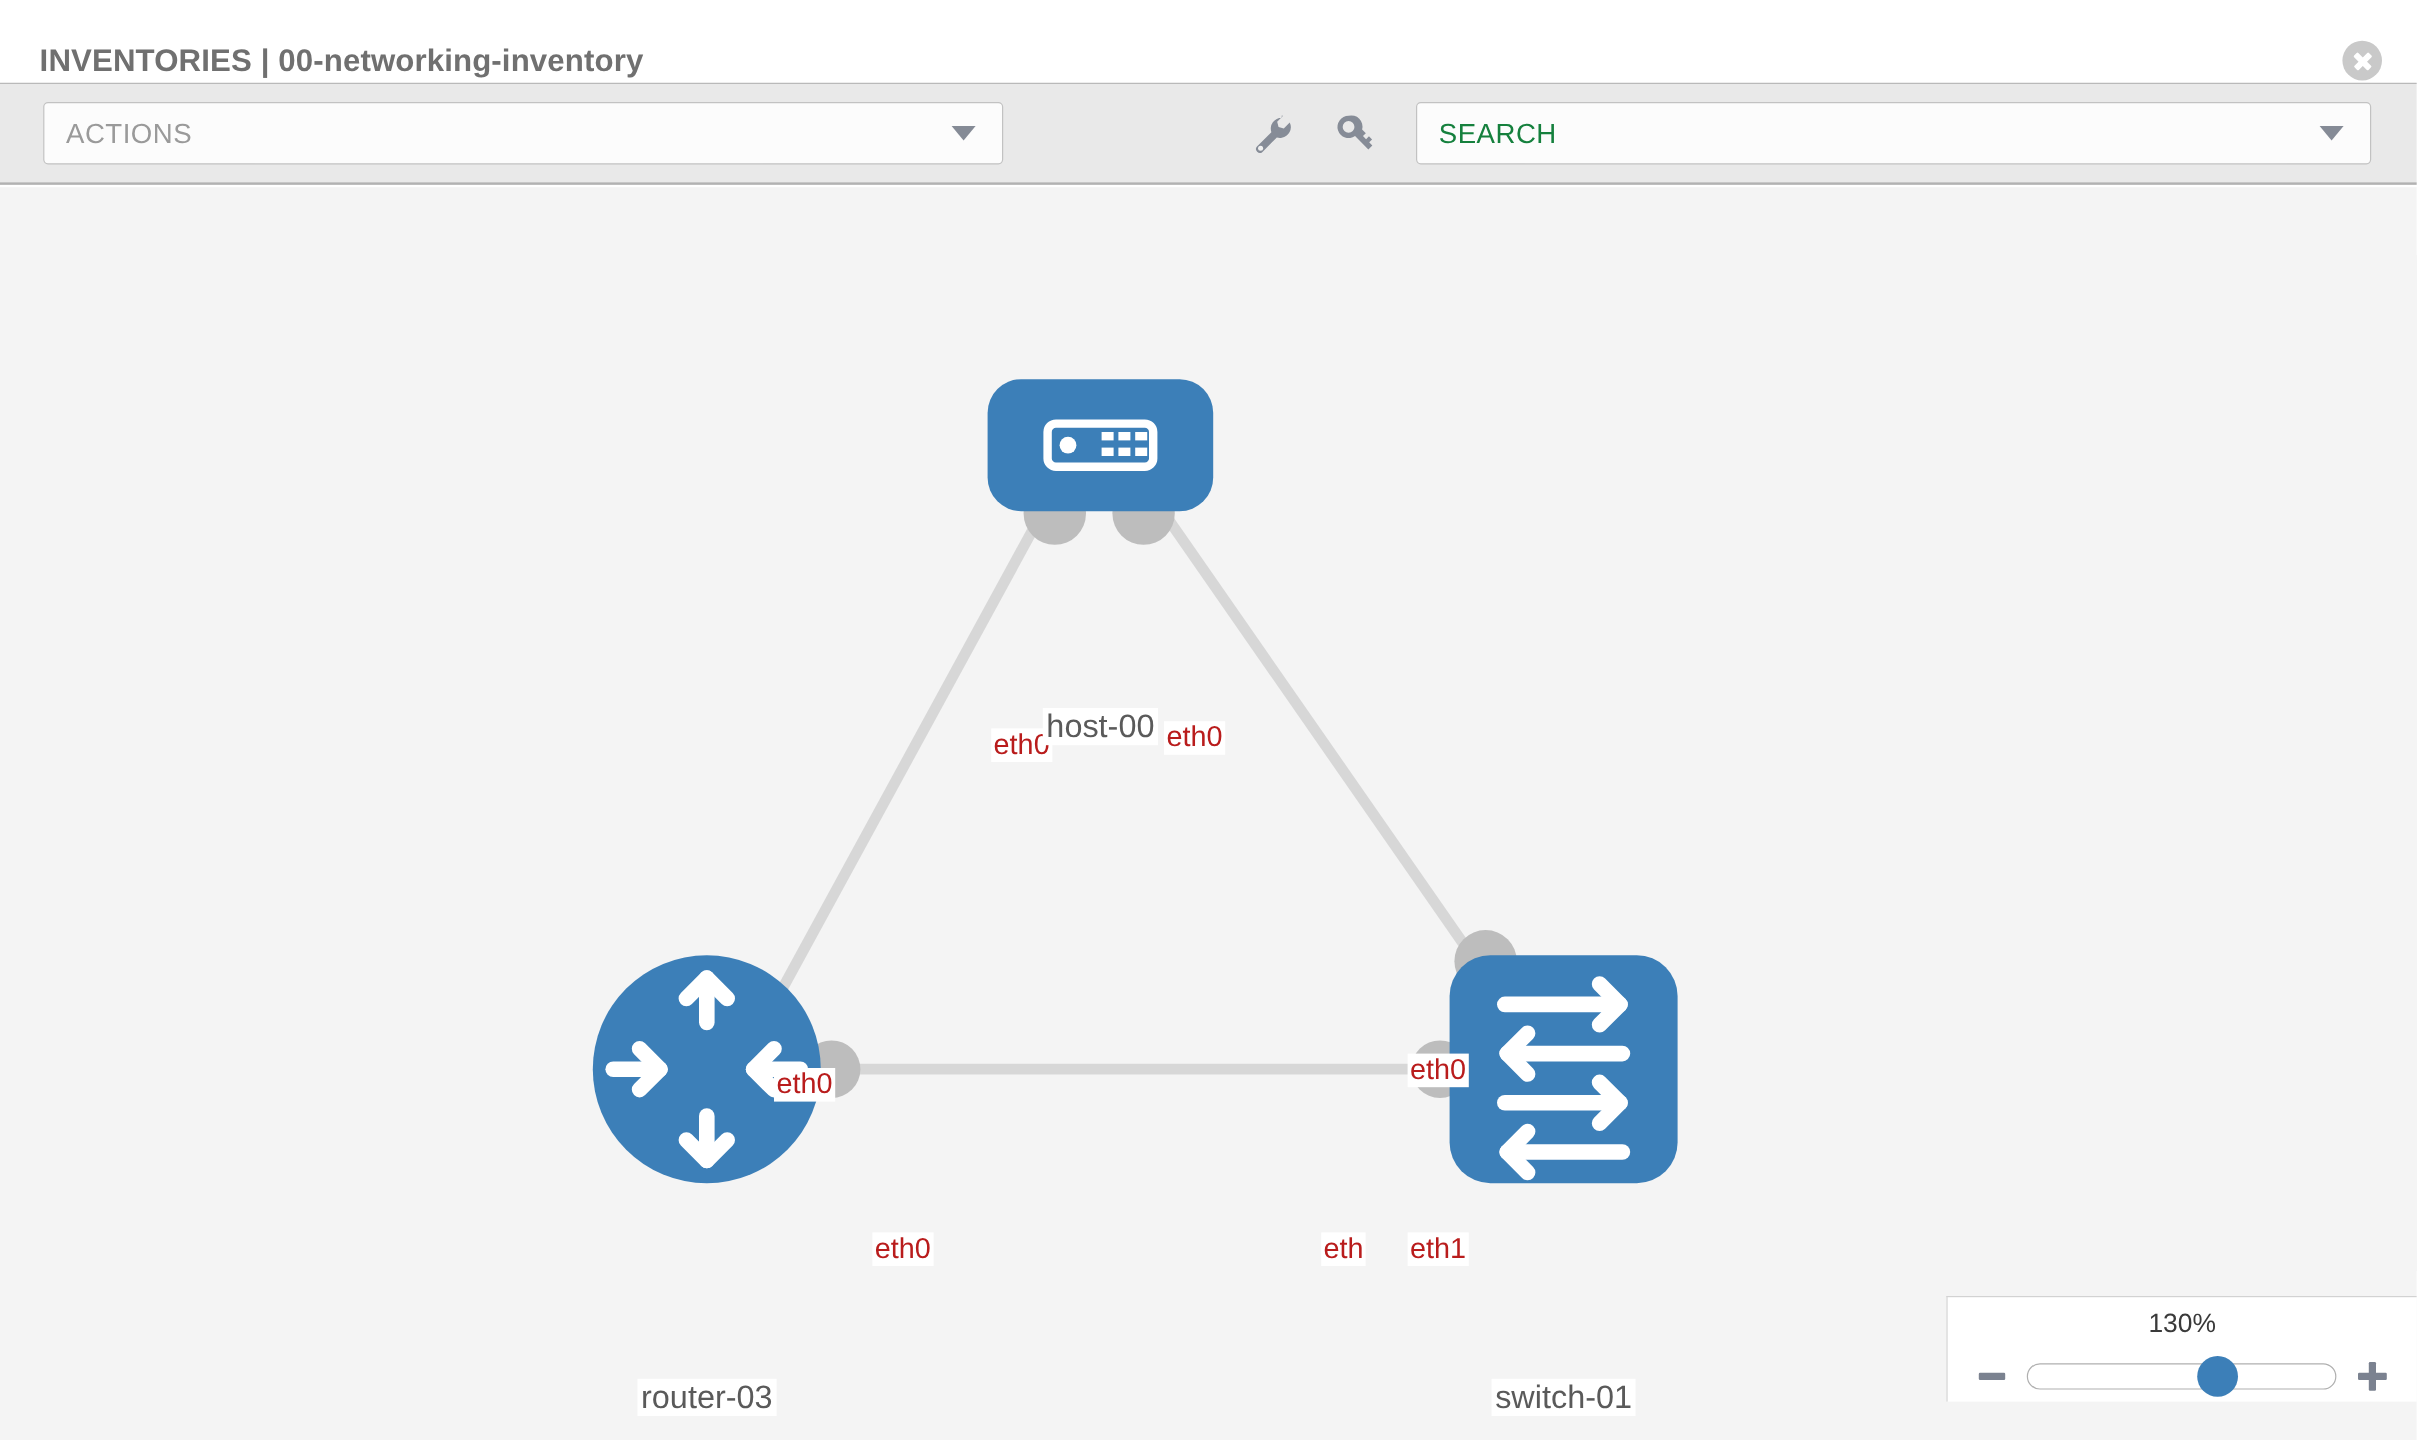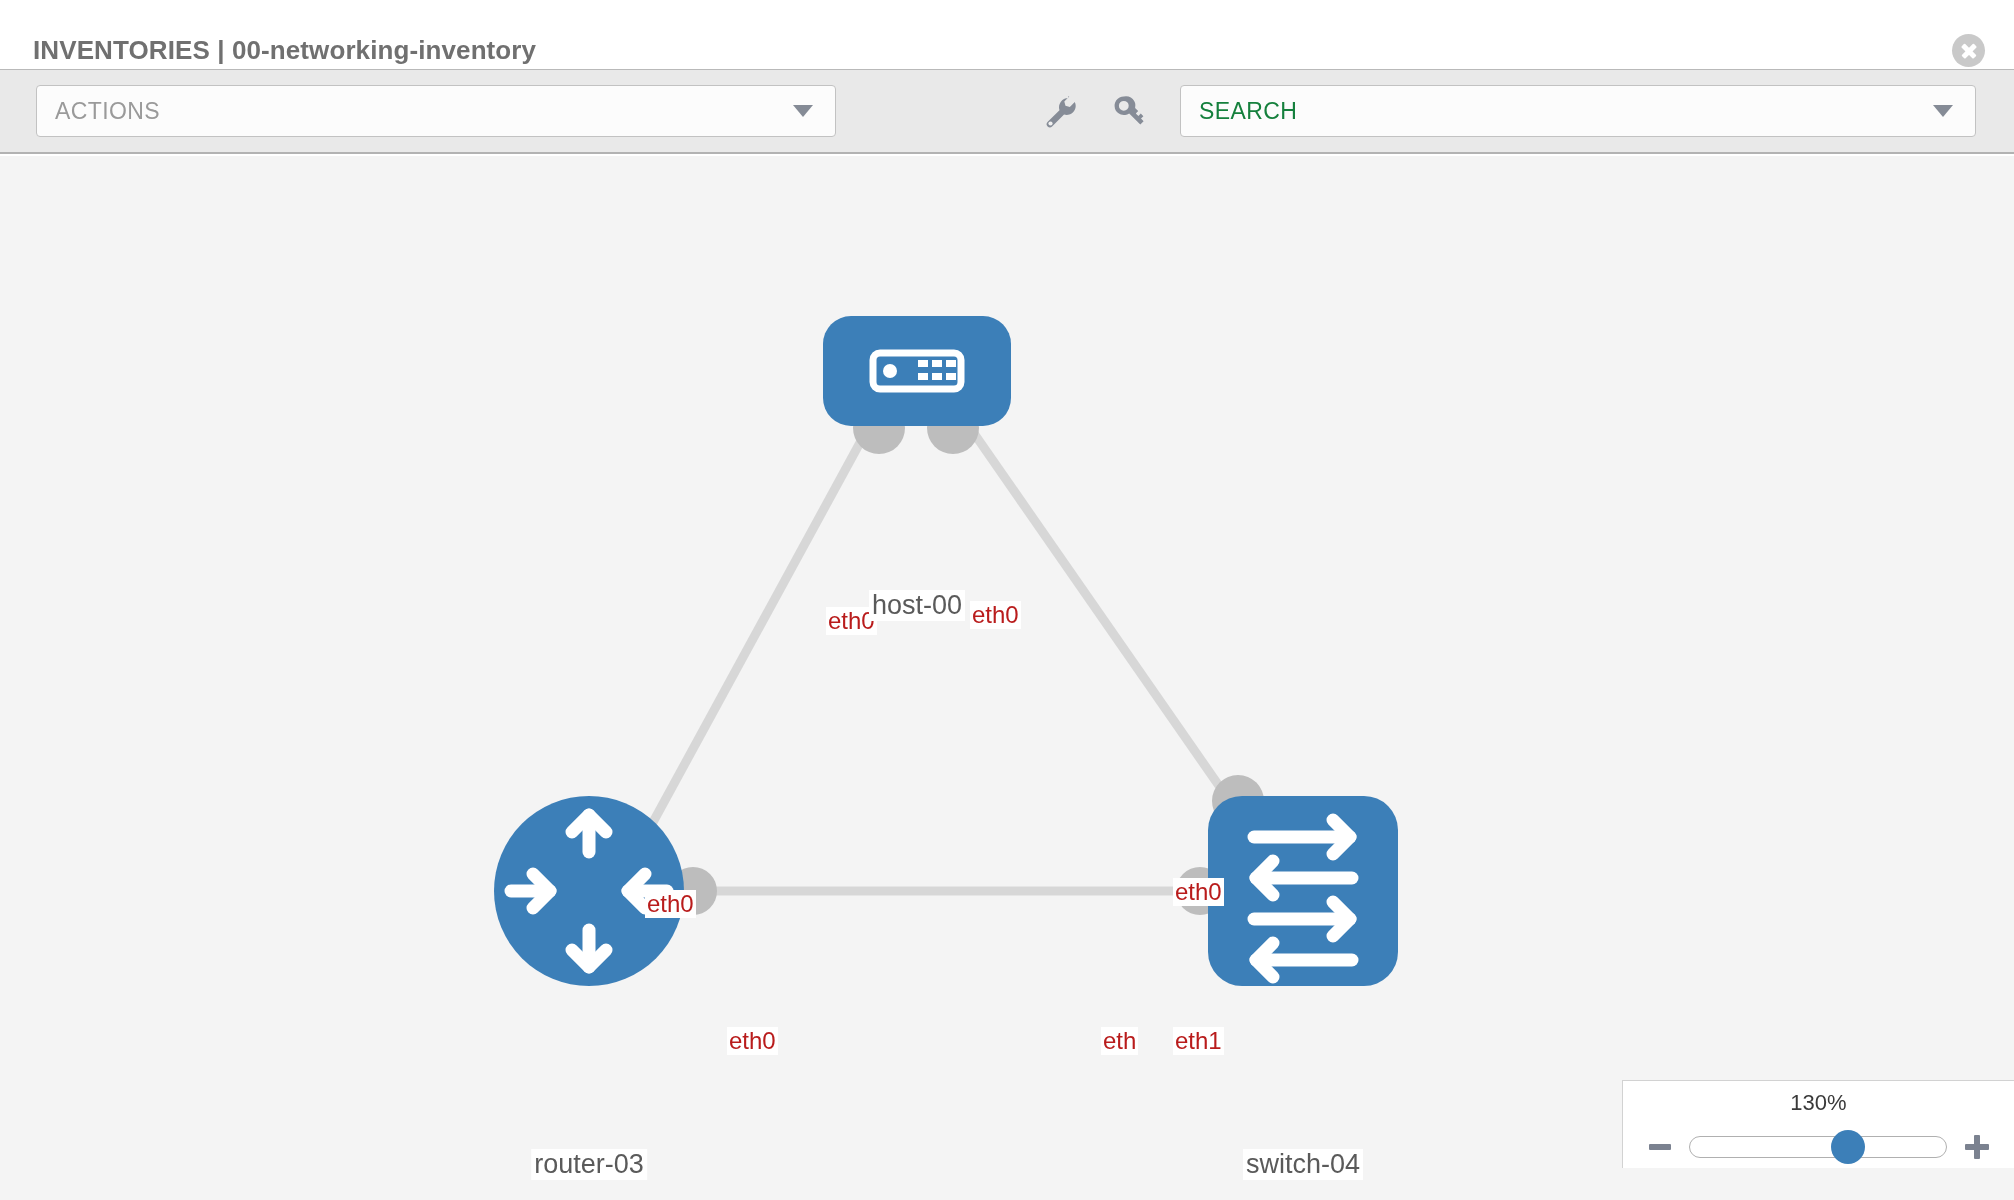--- a/index.html
+++ b/index.html
@@ -336,21 +336,21 @@
     <div class="port-label" style="left:826px; top:451px;">eth0</div>
     <div class="port-label" style="left:970px; top:445px;">eth0</div>
     <div class="port-label" style="left:645px; top:734px;">eth0</div>
     <div class="port-label" style="left:1173px; top:722px;">eth0</div>
     <div class="port-label" style="left:727px; top:871px;">eth0</div>
     <div class="port-label" style="left:1101px; top:871px;">eth</div>
     <div class="port-label" style="left:1173px; top:871px;">eth1</div>
 
     <div class="node-label" style="left:917px; top:434px;">host-00</div>
     <div class="node-label" style="left:589px; top:993px;">router-03</div>
-    <div class="node-label" style="left:1303px; top:993px;">switch-04</div>
+    <div class="node-label" style="left:1303px; top:993px;">switch-01</div>
 
   </div>
 
   <div class="zoom-widget">
     <div class="zoom-value">130%</div>
     <div class="zoom-row">
       <div class="zoom-minus"></div>
       <div class="zoom-track">
         <div class="zoom-thumb" id="zoom-thumb" style="left: 62%;"></div>
       </div>

